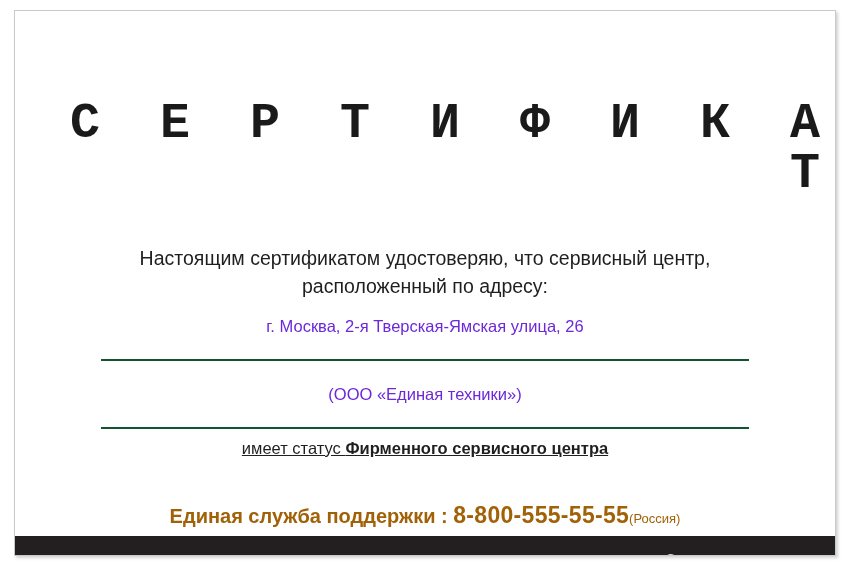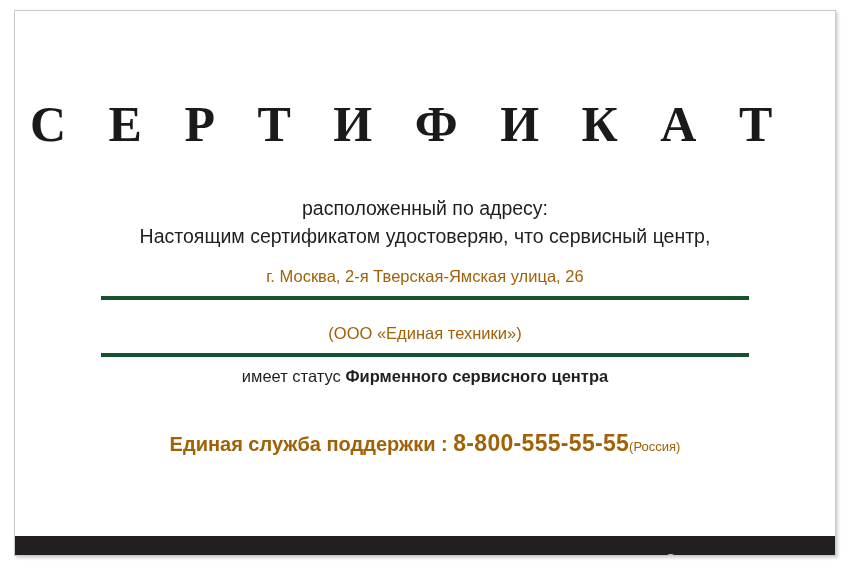--- a/index.html
+++ b/index.html
@@ -33,58 +33,59 @@
     box-sizing: border-box;
     overflow: hidden;
   }
   .upper {
     position: relative;
     height: 437px;
     background: #ffffff;
     box-sizing: border-box;
   }
   .title {
-    text-align: left;
+    text-align: right;
     font-size: 50px;
     font-weight: bold;
     letter-spacing: 15px;
     color: #1a1a1a;
     margin-top: 88px;
     padding-left: 15px;
     line-height: 1;
-    font-family: Liberation Serif, serif;
+    font-family: Liberation Mono, monospace;
   }
   .lead {
     text-align: center;
     font-size: 19.5px;
     color: #1f1f1f;
     line-height: 1.42;
     margin-top: 46px;
     padding: 0 78px;
   }
   .fields {
     margin: 14px 86px 0 86px;
   }
   .field {
     text-align: center;
     font-size: 16.5px;
-    color: #a16207;
-    padding-bottom: 7px;
-    border-bottom: 4px solid #14532d;
+    color: #6d28d9;
+    padding-bottom: 20px;
+    border-bottom: 2px solid #14532d;
     line-height: 1.5;
   }
   .field.second {
     margin-top: 21px;
     font-size: 16.5px;
   }
   .status {
     text-align: center;
     font-size: 16.5px;
     color: #1f1f1f;
     margin-top: 10px;
+    text-decoration: underline;
   }
   .status b {
     font-weight: bold;
   }
   .support {
     text-align: center;
     margin-top: 44px;
     color: #a16207;
   }
   .support .label {
@@ -122,22 +123,22 @@
 <body>
 
 <div class="page">
   <div class="certificate">
 
     <div class="upper">
 
       <div class="title">С Е Р Т И Ф И К А Т</div>
 
       <div class="lead">
+        <div>Настоящим сертификатом удостоверяю, что сервисный центр,</div>
         <div>расположенный по адресу:</div>
-        <div>Настоящим сертификатом удостоверяю, что сервисный центр,</div>
       </div>
 
       <div class="fields">
         <div class="field">г. Москва, 2-я Тверская-Ямская улица, 26</div>
         <div class="field second">(ООО «Единая техники»)</div>
         <div class="status">
           <span>имеет статус </span><b>Фирменного сервисного центра</b>
         </div>
       </div>
 

